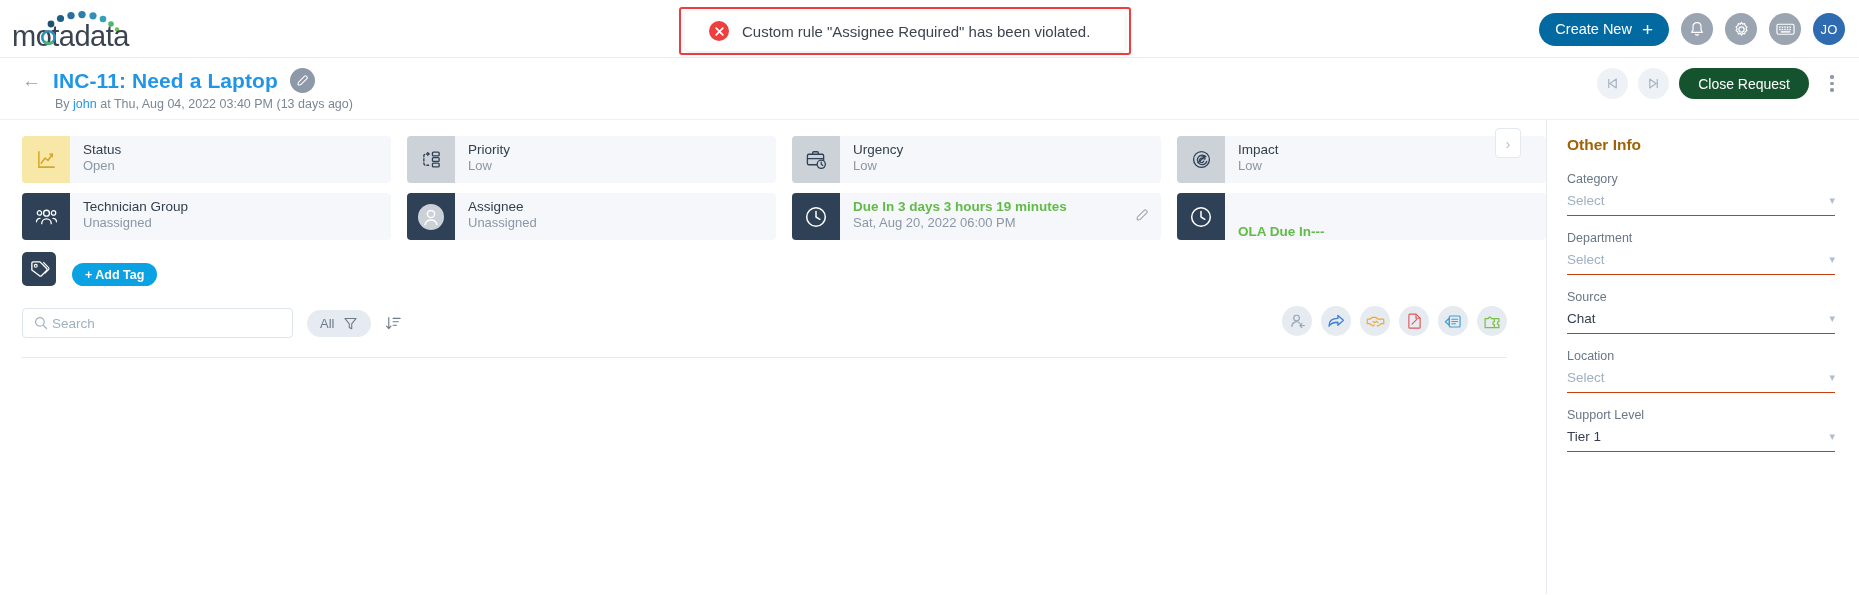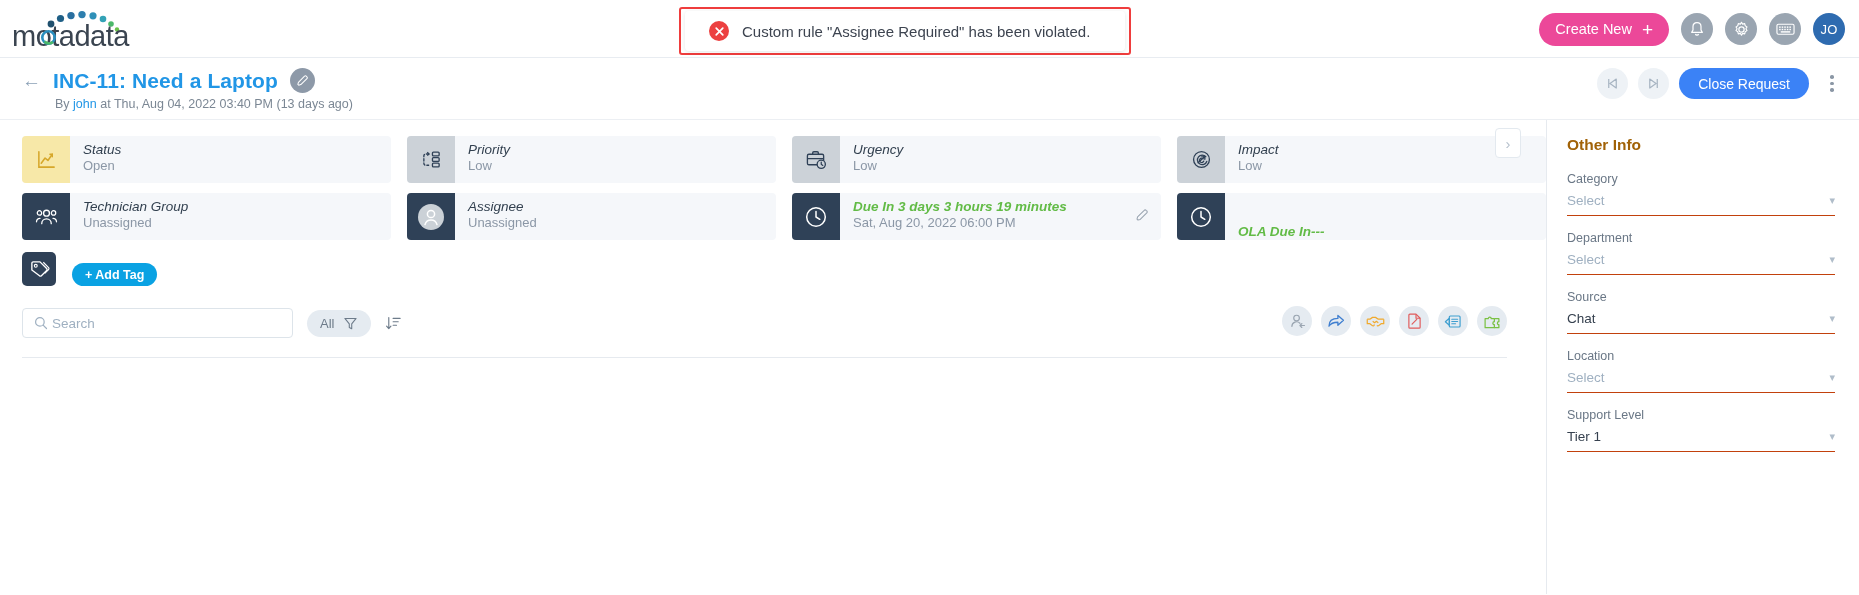--- a/index.html
+++ b/index.html
@@ -50,21 +50,21 @@
     flex: 0 0 auto;
   }
   .toast-text { font-size: 15px; color: #3d4450; white-space: nowrap; }
 
   .topbar-right {
     position: absolute; right: 14px; top: 0; height: 58px;
     display: flex; align-items: center; gap: 12px;
   }
   .btn-create {
     height: 33px; padding: 0 16px;
-    background: #ec4899; color: #fff;
+    background: #0369a1; color: #fff;
     border: none; border-radius: 17px;
     font-size: 14.5px; font-family: "Liberation Sans", sans-serif;
     display: flex; align-items: center; gap: 10px;
     cursor: pointer;
   }
   .btn-create .plus { font-size: 19px; line-height: 1; font-weight: 300; }
   .circ-icon {
     width: 32px; height: 32px; border-radius: 50%;
     background: #9aa5b1; color: #fff;
     display: flex; align-items: center; justify-content: center;
@@ -105,21 +105,21 @@
     display: flex; align-items: center; gap: 10px;
   }
   .nav-circ {
     width: 31px; height: 31px; border-radius: 50%;
     background: #eef2f6; color: #a7b4c2;
     display: flex; align-items: center; justify-content: center;
     cursor: pointer;
   }
   .btn-close-req {
     height: 31px; padding: 0 19px;
-    background: #3b82f6; color: #fff; border: none; border-radius: 16px;
+    background: #14532d; color: #fff; border: none; border-radius: 16px;
     font-size: 14px; font-family: "Liberation Sans", sans-serif;
     cursor: pointer;
   }
   .kebab {
     width: 26px; height: 31px; display: flex; flex-direction: column;
     align-items: center; justify-content: center; gap: 3px; cursor: pointer;
   }
   .kebab i { width: 3.5px; height: 3.5px; border-radius: 50%; background: #8b97a5; display: block; }
 
   
@@ -139,21 +139,21 @@
   }
   .card-w { width: 372px; }
   .card-icon {
     width: 48px; flex: 0 0 48px;
     display: flex; align-items: center; justify-content: center;
   }
   .ic-yellow { background: #f7e8a8; }
   .ic-grey   { background: #ccd2d8; }
   .ic-dark   { background: #2f4157; }
   .card-body { padding: 5px 0 0 13px; flex: 1; min-width: 0; }
-  .card-label { font-size: 13.5px; color: #32404f; line-height: 17px; font-style: italic; }
+  .card-label { font-size: 13.5px; color: #32404f; line-height: 17px; }
   .card-value { font-size: 13px; color: #8b97a6; line-height: 16px; }
   .card-label.green { color: #62bb46; font-weight: bold; font-size: 13.5px; }
   .card-pencil {
     position: absolute; right: 12px; top: 15px;
     color: #9aa5b1; cursor: pointer;
   }
   .cards-chevron {
     position: absolute; left: 1495px; top: 8px;
     width: 26px; height: 30px; border: 1px solid #e3e9ef;
     border-radius: 4px; background: #fff;

